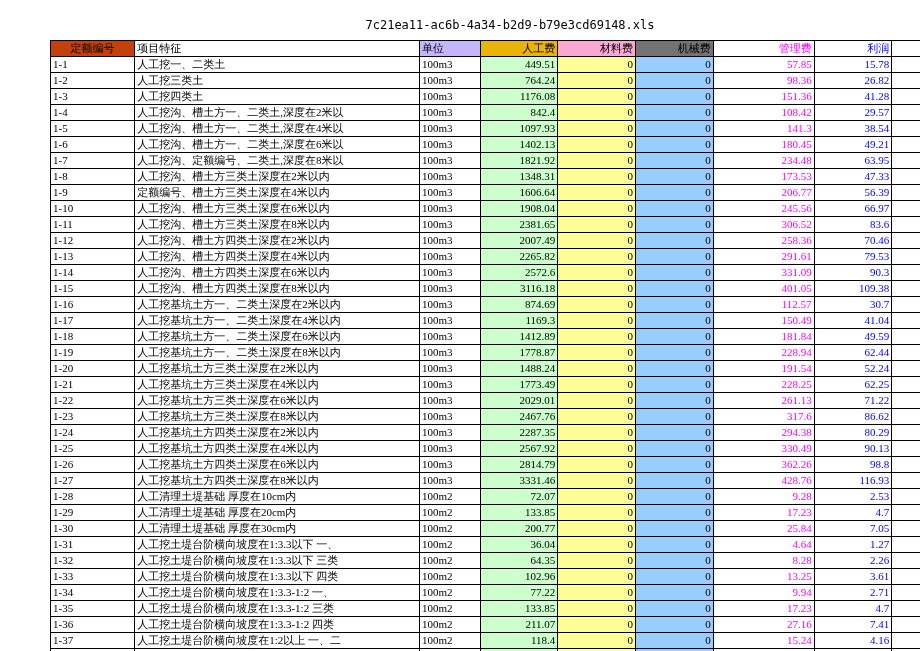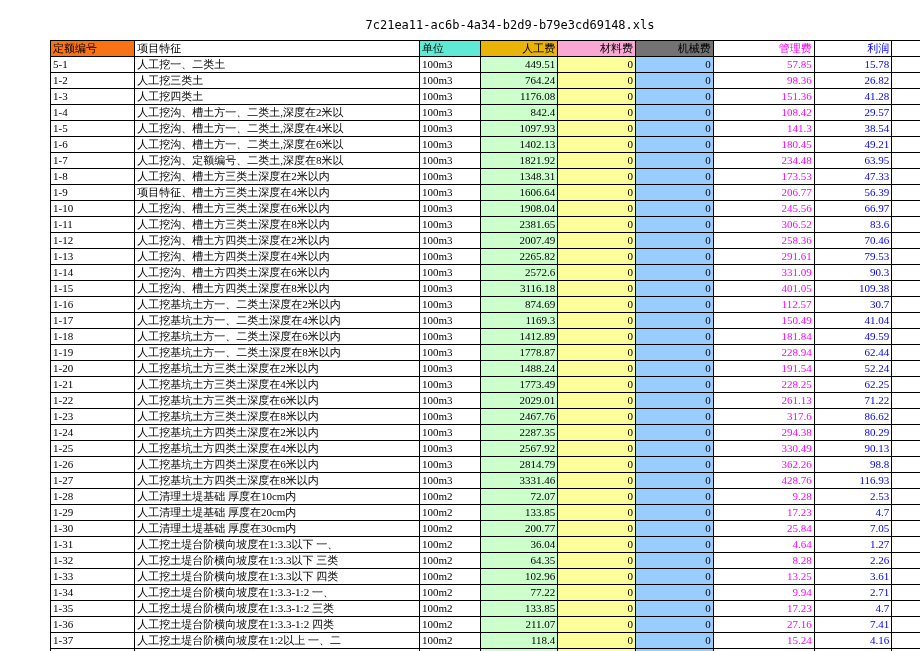--- a/index.html
+++ b/index.html
@@ -21,34 +21,34 @@
 .h7{color:#0000ff}
 .h8{color:#ff0000}
 </style>
 </head>
 <body>
 <div class="page">
 <div class="title">7c21ea11-ac6b-4a34-b2d9-b79e3cd69148.xls</div>
 <table>
 <thead>
         <tr id="hdr">
-          <th class="c0" style="background: #f97316;">定额编号</th>
+          <th class="c0" style="background: #c2410c; text-align: center;">定额编号</th>
           <th class="c1" style="background: rgb(255, 255, 255);">项目特征</th>
-          <th class="c2" style="background: #5eead4;">单位</th>
+          <th class="c2" style="background: #c4b5fd;">单位</th>
           <th class="c3" style="background: #eab308;">人工费</th>
           <th class="c4" style="background: #f9a8d4;">材料费</th>
           <th class="c5" style="background: #737373;">机械费</th>
           <th class="c6 h6" style="background: rgb(255, 255, 255); padding-left: 20px;">管理费</th>
           <th class="c7 h7" style="background: rgb(255, 255, 255);">利润</th>
           <th class="c8 h8" style="background: rgb(255, 255, 255);">综合单价</th>
         </tr>
       </thead>
 <tbody id="tb">
         <tr>
-          <td class="c0">5-1</td>
+          <td class="c0">1-1</td>
           <td class="c1">人工挖一、二类土</td>
           <td class="c2">100m3</td>
           <td class="c3">449.51</td>
           <td class="c4">0</td>
           <td class="c5">0</td>
           <td class="c6">57.85</td>
           <td class="c7">15.78</td>
           <td class="c8">523.14</td>
         </tr>
         <tr>
@@ -123,21 +123,21 @@
           <td class="c2">100m3</td>
           <td class="c3">1348.31</td>
           <td class="c4">0</td>
           <td class="c5">0</td>
           <td class="c6">173.53</td>
           <td class="c7">47.33</td>
           <td class="c8">1569.17</td>
         </tr>
         <tr>
           <td class="c0">1-9</td>
-          <td class="c1">项目特征、槽土方三类土深度在4米以内</td>
+          <td class="c1">定额编号、槽土方三类土深度在4米以内</td>
           <td class="c2">100m3</td>
           <td class="c3">1606.64</td>
           <td class="c4">0</td>
           <td class="c5">0</td>
           <td class="c6">206.77</td>
           <td class="c7">56.39</td>
           <td class="c8">1869.8</td>
         </tr>
         <tr>
           <td class="c0">1-10</td>

